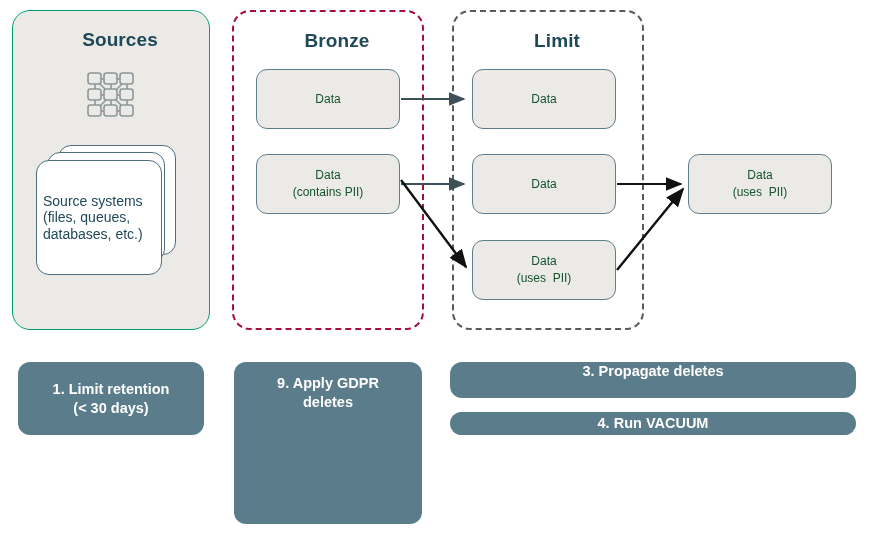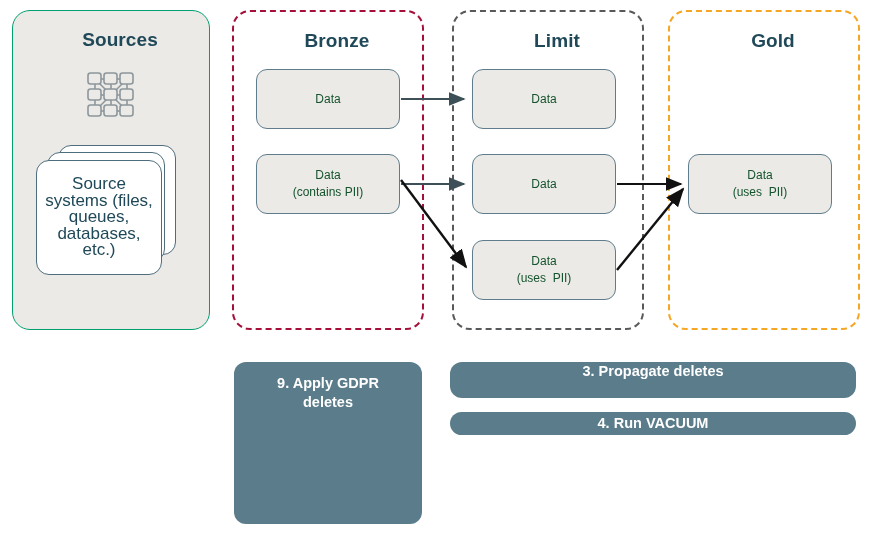--- a/index.html
+++ b/index.html
@@ -36,21 +36,21 @@
   #source-stack{position:absolute;left:36px;top:145px;width:140px;height:130px;}
   .stack-card{
     position:absolute;border:1.1px solid #4e6e7e;background:#ffffff;
     border-radius:13px;box-sizing:border-box;
   }
   .stack-card.c1{left:22px;top:0px;width:118px;height:110px;}
   .stack-card.c2{left:11px;top:7px;width:118px;height:110px;}
   .stack-card.c3{left:0px;top:15px;width:126px;height:115px;
     display:flex;align-items:center;justify-content:center;}
   .stack-text{
-    font-size:17px;line-height:16.5px;text-align:center;color:#1f4858;
+    font-size:14px;line-height:16.5px;color:#1f4858;
     padding:0 6px;
   }
 
   
   .data-box{
     position:absolute;background:#eceae6;border:1.4px solid #5f7d8c;
     border-radius:11px;box-sizing:border-box;
     display:flex;align-items:center;justify-content:center;
     font-size:12px;line-height:17px;text-align:center;color:#14532d;
     white-space:pre;
@@ -89,23 +89,20 @@
 <div id="stage">
 
   <div class="zone" id="zone-sources">
     <div class="zone-title">Sources</div>
   </div>
   <div class="zone" id="zone-bronze">
     <div class="zone-title">Bronze</div>
   </div>
   <div class="zone" id="zone-silver">
     <div class="zone-title">Limit</div>
-  </div>
-  <div class="zone" id="zone-gold">
-    <div class="zone-title">Gold</div>
   </div>
 
   <div id="network-icon">
     <svg width="54" height="50" viewBox="0 0 54 50">
       <g stroke="#8c979c" stroke-width="1.6" fill="none">
         <line x1="11" y1="9" x2="27" y2="9"></line>
         <line x1="27" y1="9" x2="43" y2="9"></line>
         <line x1="11" y1="25" x2="27" y2="25"></line>
         <line x1="27" y1="25" x2="43" y2="25"></line>
         <line x1="11" y1="41" x2="27" y2="41"></line>
@@ -171,20 +168,24 @@
 
     <line x1="401" y1="184" x2="464" y2="184" stroke="#3d4f57" stroke-width="2.1" marker-end="url(#ah2)"></line>
 
     <line x1="401" y1="180" x2="466" y2="267" stroke="#111111" stroke-width="2.4" marker-end="url(#ah)"></line>
 
     <line x1="617" y1="184" x2="681" y2="184" stroke="#111111" stroke-width="2.1" marker-end="url(#ah)"></line>
 
     <line x1="617" y1="270" x2="683" y2="189" stroke="#111111" stroke-width="2.4" marker-end="url(#ah)"></line>
   </svg>
 
+  <div class="step" id="step1">
+    <span class="step-label">1. Limit retention
+(&lt; 30 days)</span>
+  </div>
 
   <div class="step" id="step2">
     <span class="step-label">9. Apply GDPR
 deletes</span>
 
   </div>
 
   <div class="step" id="step3">
     <span class="step-label">3. Propagate deletes</span>
   </div>

